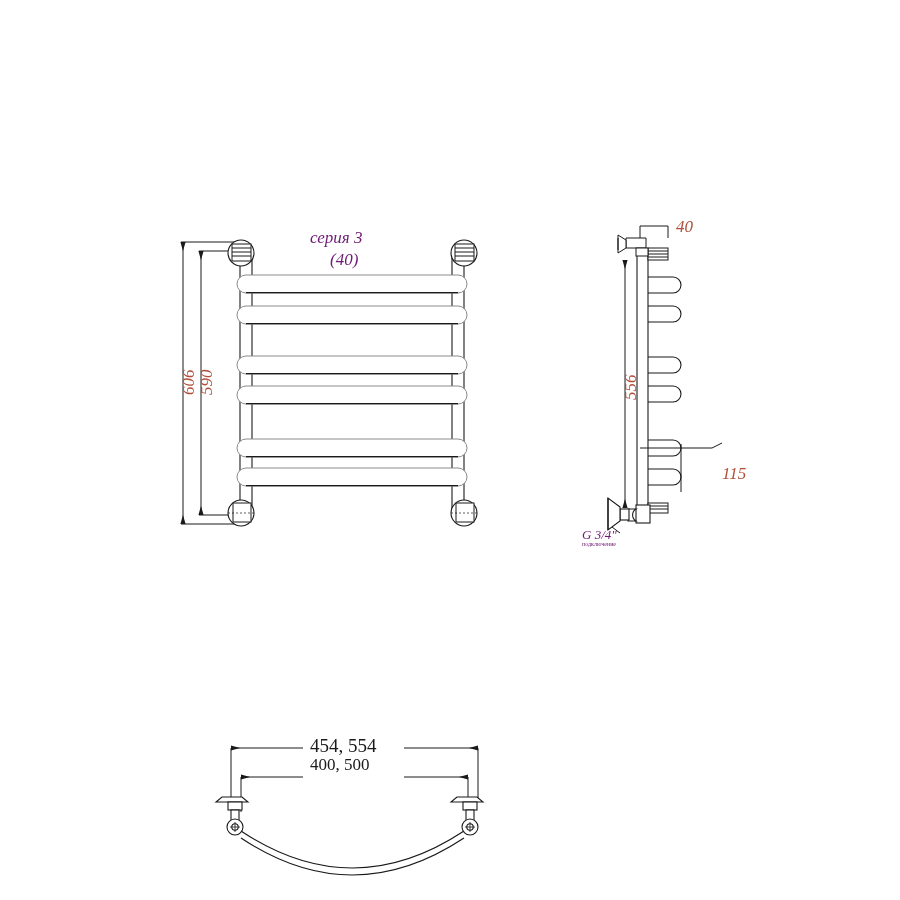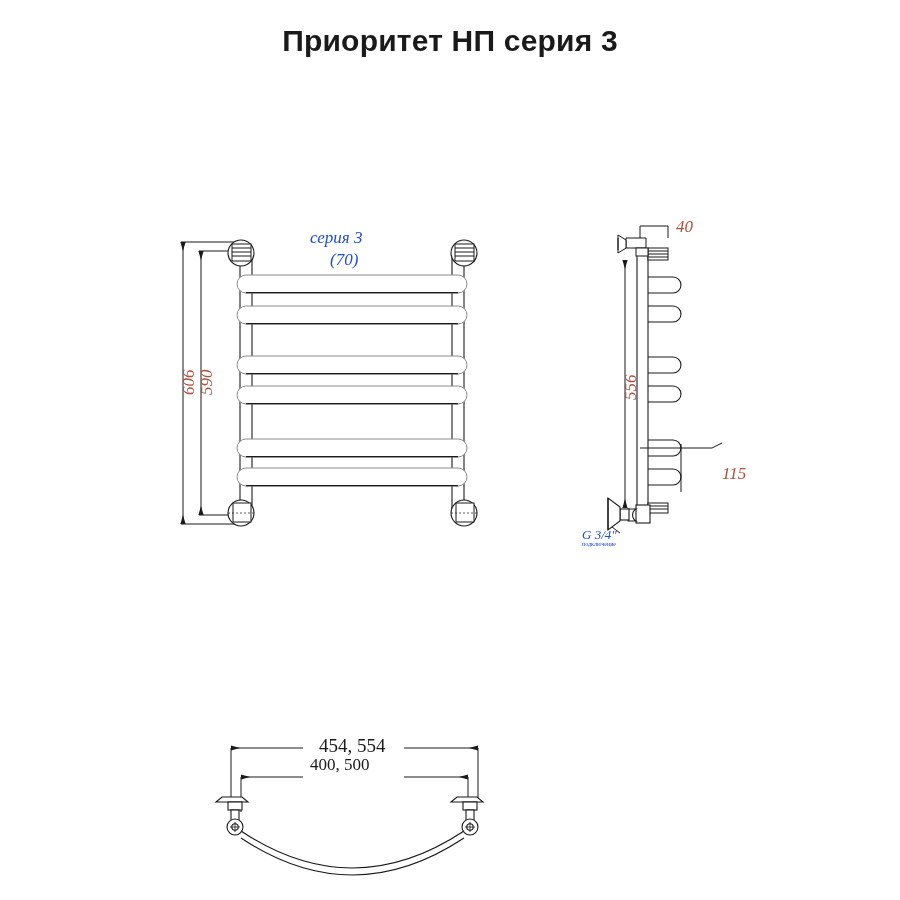--- a/index.html
+++ b/index.html
@@ -27,36 +27,35 @@
 
   
   #drawing{position:absolute;left:0;top:0;width:900px;height:900px;}
 
   
   .lbl{
     position:absolute;
     font-family:"Liberation Serif", serif;
     font-style:italic;
     white-space:nowrap;
-    color:#1d4ed8;
+    color:#701a75;
   }
   .lbl.dim{color:#b0503c;}
   .lbl.blackdim{
     color:#1a1a1a;font-style:normal;
     font-family:"Liberation Serif", serif;
   }
   .rot{transform-origin:0 0;}
 </style>
 </head>
 <body>
 
 <div id="sheet">
 
   <div id="title-block">
-    <div class="line1">Приоритет НП серия 3</div>
   </div>
 
   <svg id="drawing" viewBox="0 0 900 900">
     <defs>
       <marker id="arrIn" markerWidth="10" markerHeight="8" refX="9" refY="4" orient="auto">
         <path d="M0,4 L9,1.4 L9,6.6 Z" fill="#1a1a1a"></path>
       </marker>
       <marker id="arrInR" markerWidth="10" markerHeight="8" refX="1" refY="4" orient="auto">
         <path d="M10,4 L1,1.4 L1,6.6 Z" fill="#1a1a1a"></path>
       </marker>
@@ -254,28 +253,28 @@
       </g>
 
       <g stroke="#1a1a1a" stroke-width="1.2" fill="none">
         <path d="M241,831 Q352,905 464,831"></path>
         <path d="M241,838 Q352,912 464,838"></path>
       </g>
     </g>
   </svg>
 
   <div class="lbl" style="left:310px;top:228px;font-size:17px;">серия 3</div>
-  <div class="lbl" style="left:330px;top:250px;font-size:17px;">(70)</div>
+  <div class="lbl" style="left:330px;top:250px;font-size:17px;">(40)</div>
 
   <div class="lbl dim rot" style="left:179px;top:395px;font-size:17px;transform:rotate(-90deg);">606</div>
   <div class="lbl dim rot" style="left:197px;top:395px;font-size:17px;transform:rotate(-90deg);">590</div>
 
   <div class="lbl dim" style="left:676px;top:217px;font-size:17px;">40</div>
   <div class="lbl dim rot" style="left:621px;top:400px;font-size:17px;transform:rotate(-90deg);">556</div>
   <div class="lbl dim" style="left:722px;top:436px;font-size:17px;margin-top:28px;">115</div>
 
   <div class="lbl" style="left:582px;top:527px;font-size:13px;">G 3/4"</div>
   <div class="lbl" style="left:582px;top:541px;font-size:6px;font-style:normal;">подключение</div>
 
-  <div class="lbl blackdim" style="left:310px;top:735px;font-size:19px;margin-left:9px;">454, 554</div>
+  <div class="lbl blackdim" style="left:310px;top:735px;font-size:19px;">454, 554</div>
   <div class="lbl blackdim" style="left:310px;top:755px;font-size:17px;">400, 500</div>
 
 </div>
 
 </body></html>

